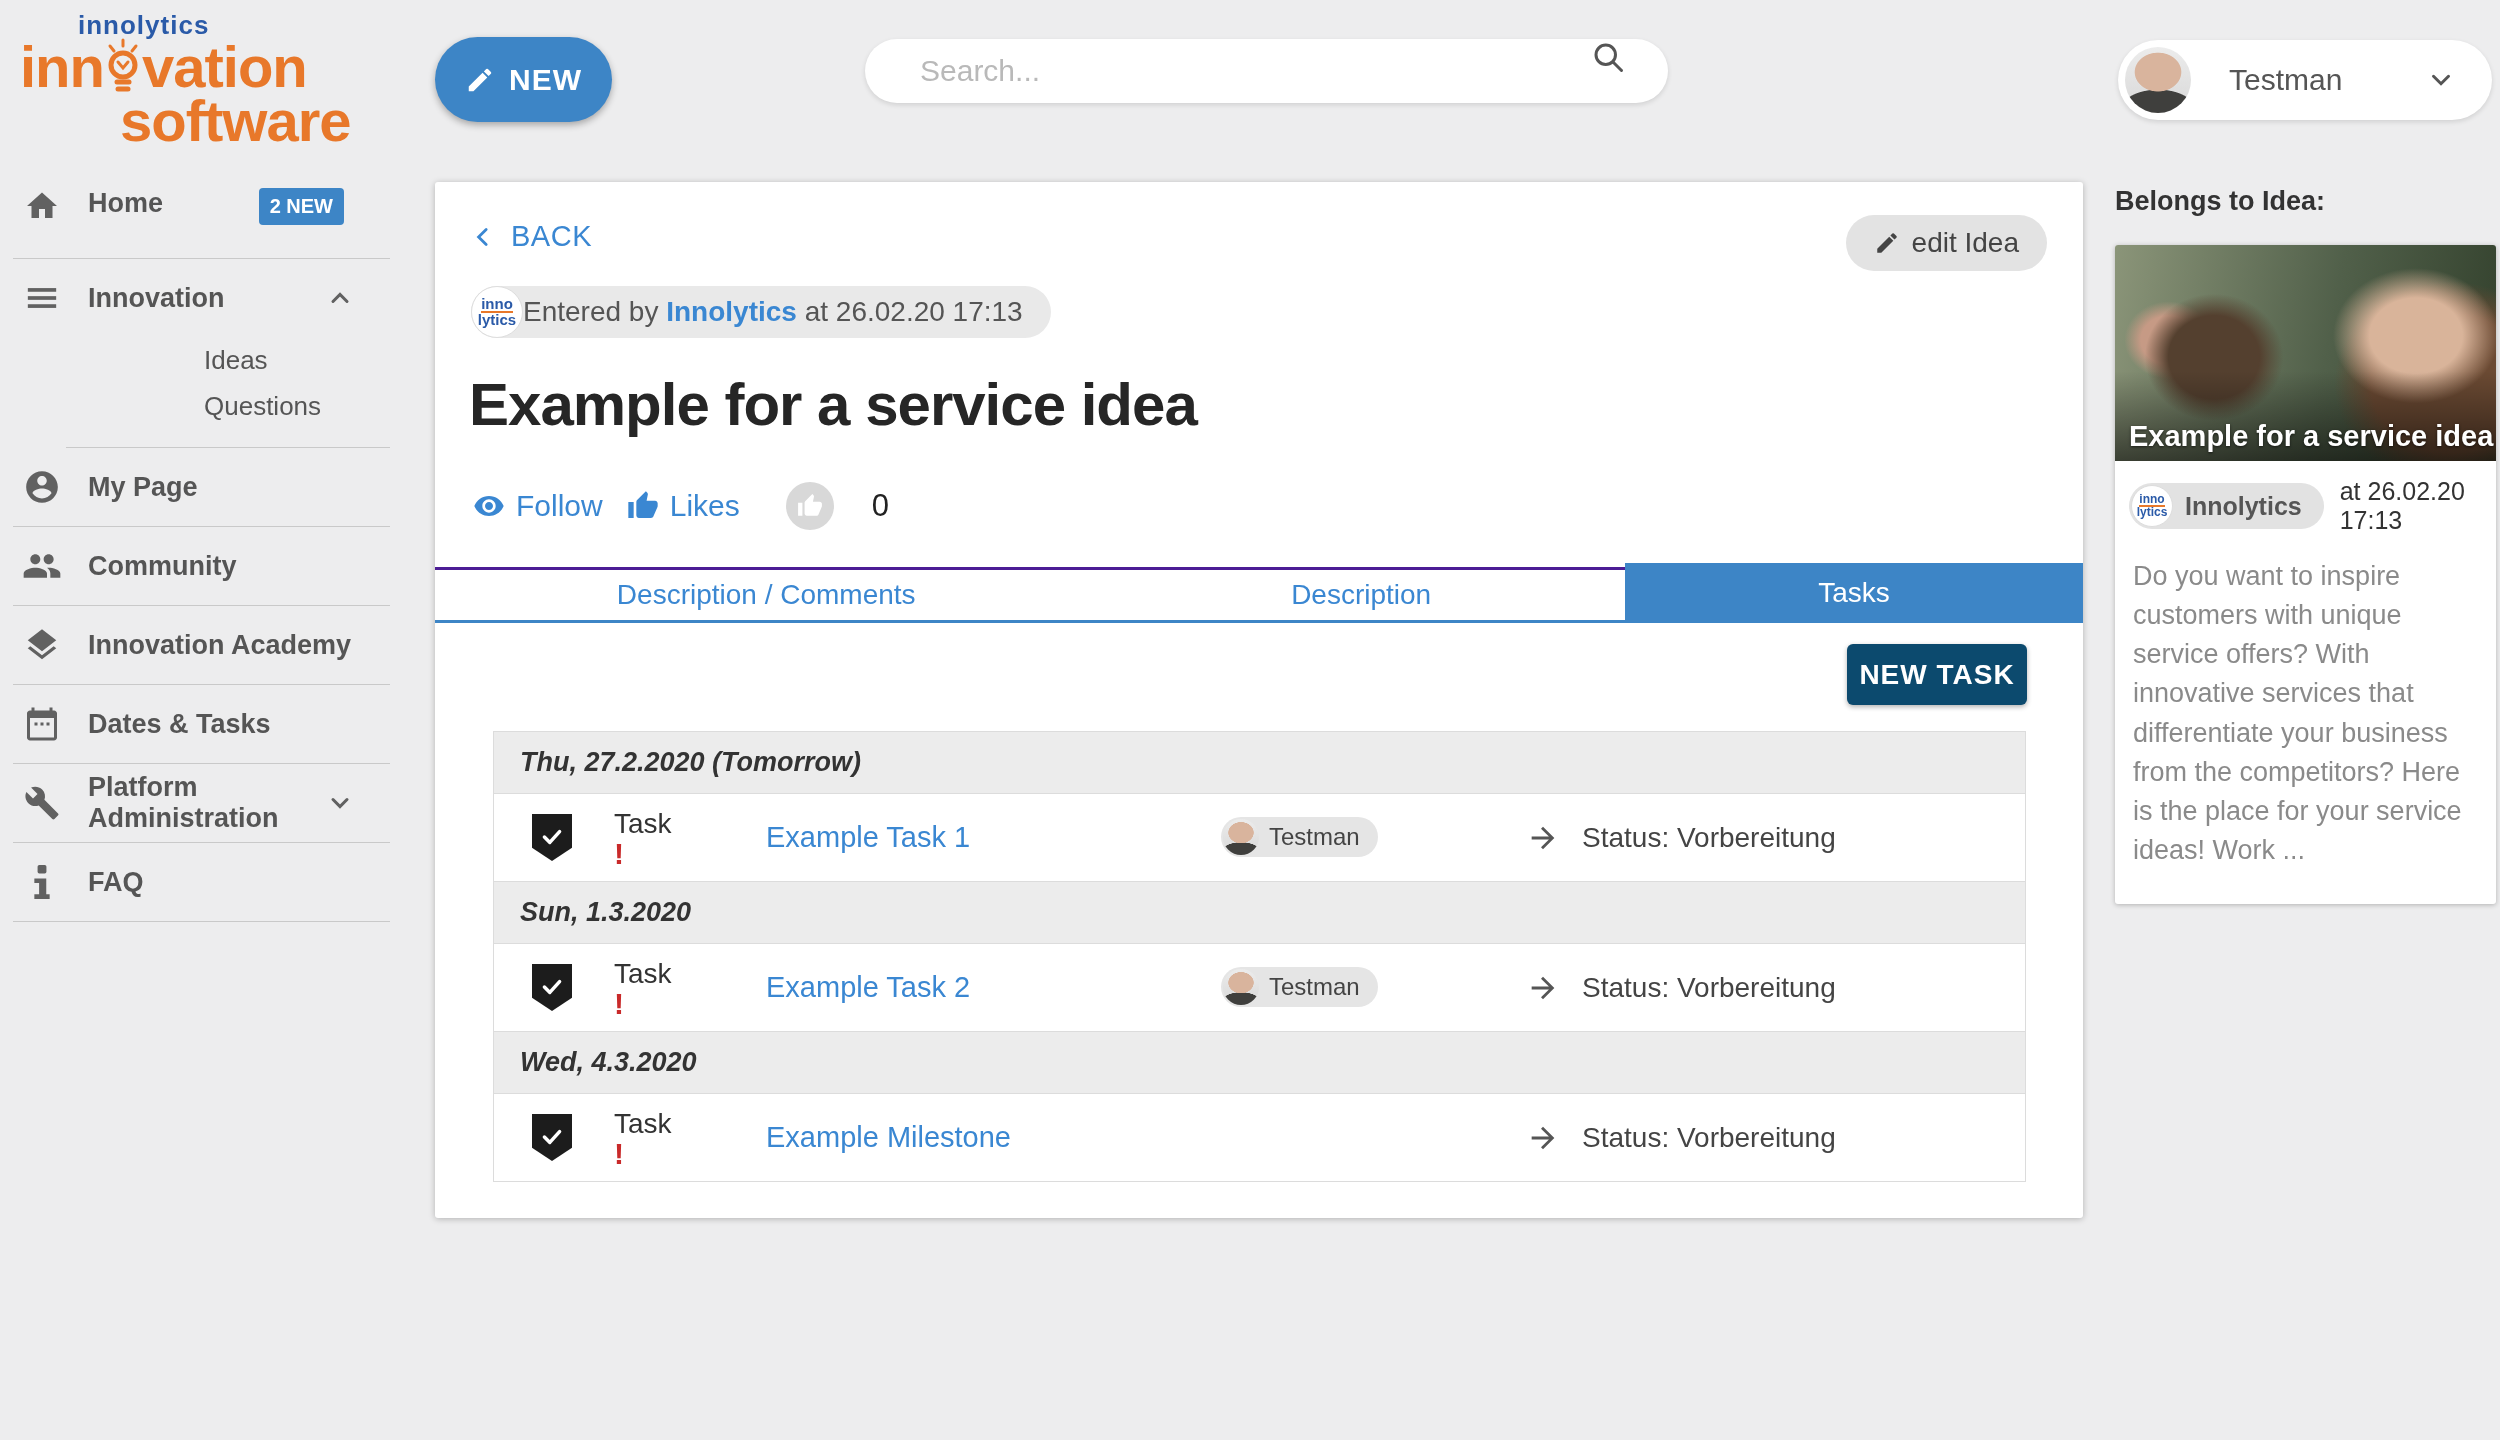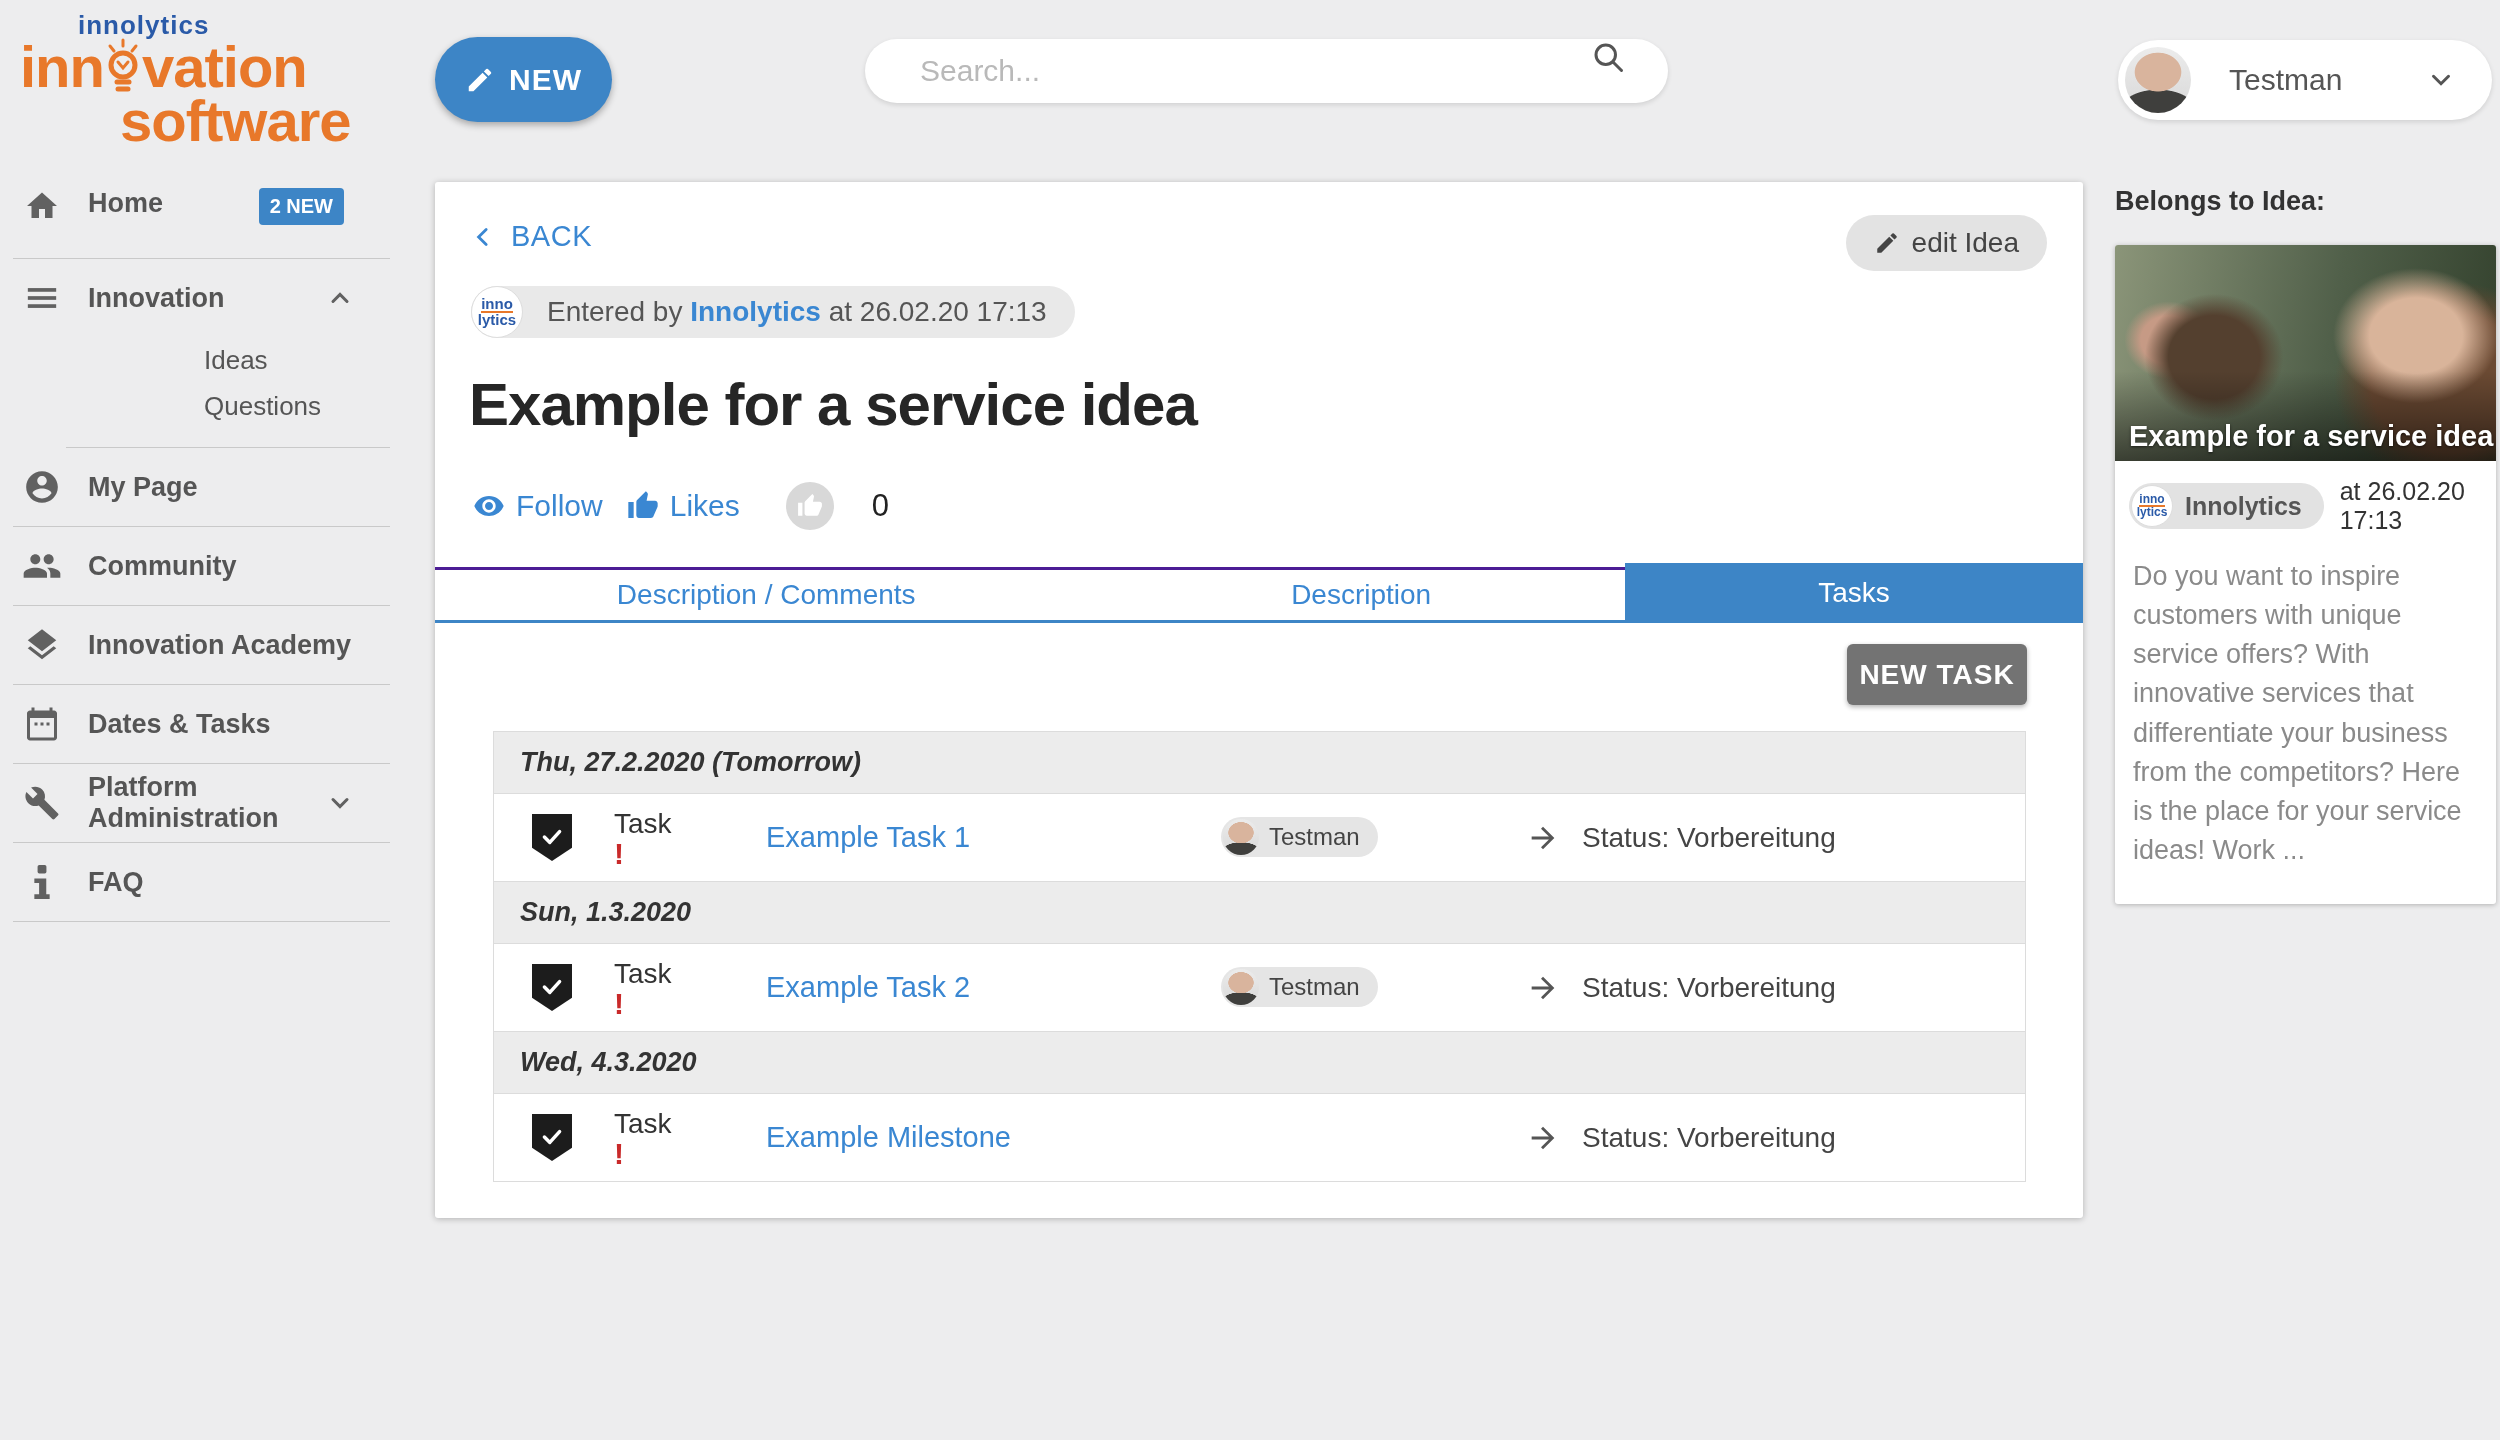--- a/index.html
+++ b/index.html
@@ -54,37 +54,37 @@
     align-items:center; gap:14px; cursor:pointer; letter-spacing:.5px; }
   .btn-edit { position:absolute; right:36px; top:33px; height:56px; border-radius:28px; background:#e3e3e3;
     color:#444; font-size:28px; display:flex; align-items:center; gap:12px; padding:0 28px; cursor:pointer; border:none;
     font-family:"Liberation Sans", sans-serif; }
   .entered-chip { position:absolute; left:36px; top:104px; height:52px; background:#e9e9e9; border-radius:26px;
     display:flex; align-items:center; padding-right:28px; }
   .mini-logo { width:52px; height:52px; border-radius:50%; background:#fff; border:1px solid #ddd; flex:none;
     display:flex; flex-direction:column; align-items:center; justify-content:center; line-height:.95; }
   .mini-logo span { font-size:15px; font-weight:bold; color:#2a5aa8; }
   .mini-logo span:first-child { border-bottom:2px solid #e8782a; }
-  .entered-chip .txt { margin-left:24px; font-size:28px; color:#555; }
+  .entered-chip .txt { margin-left:0; font-size:28px; color:#555; }
   .entered-chip .txt b.author { color:#3a87d2; }
   .idea-title { position:absolute; left:34px; top:188px; font-size:60px; font-weight:bold; letter-spacing:-1px; color:#262626; }
   .follow-row { position:absolute; left:38px; top:300px; display:flex; align-items:center; gap:24px; }
   .follow-row .act { display:flex; align-items:center; gap:11px; color:#3a87d2; font-size:30px; cursor:pointer; }
   .like-circle { width:48px; height:48px; border-radius:50%; background:#d8d8d8; display:flex; align-items:center;
     justify-content:center; margin-left:22px; }
   .like-count { font-size:31px; color:#222; margin-left:14px; }
 
   
   .tabs { position:absolute; left:0; top:385px; width:1648px; height:56px; border-top:3px solid #4c1d95;
     border-bottom:3px solid #3d85c6; display:flex; background:#fff; }
   .tab { display:flex; align-items:center; justify-content:center; font-size:28px; color:#3a87d2; cursor:pointer; }
   .tab:nth-child(1){ width:40.2%; } .tab:nth-child(2){ width:32%; } .tab:nth-child(3){ width:27.8%; }
   .tab.active { background:#3d85c6; color:#fff; margin-top:-7px; margin-bottom:-3px; }
 
-  .btn-new-task { position:absolute; right:56px; top:462px; width:180px; height:61px; background:#737373;
+  .btn-new-task { position:absolute; right:56px; top:462px; width:180px; height:61px; background:#0c4a6e;
     color:#fff; font-size:28px; font-weight:bold; letter-spacing:1px; border:none; border-radius:6px;
     box-shadow:0 2px 5px rgba(0,0,0,.3); cursor:pointer; font-family:"Liberation Sans", sans-serif; }
 
   
   .task-list { position:absolute; left:58px; top:549px; width:1533px; border:1px solid #dcdcdc; border-bottom:none; }
   .group-head { height:62px; background:#ececec; border-bottom:1px solid #dcdcdc; display:flex; align-items:center;
     padding-left:26px; font-size:27px; font-weight:bold; color:#333;font-style:italic; }
   .task-row { height:88px; background:#fff; border-bottom:1px solid #dcdcdc; display:flex; align-items:center; }
   .shield { width:40px; height:47px; margin-left:38px; background:#1c1c1c;
     clip-path:polygon(0 0,100% 0,100% 72%,50% 100%,0 72%); display:flex; align-items:flex-start; justify-content:center; flex:none; }

